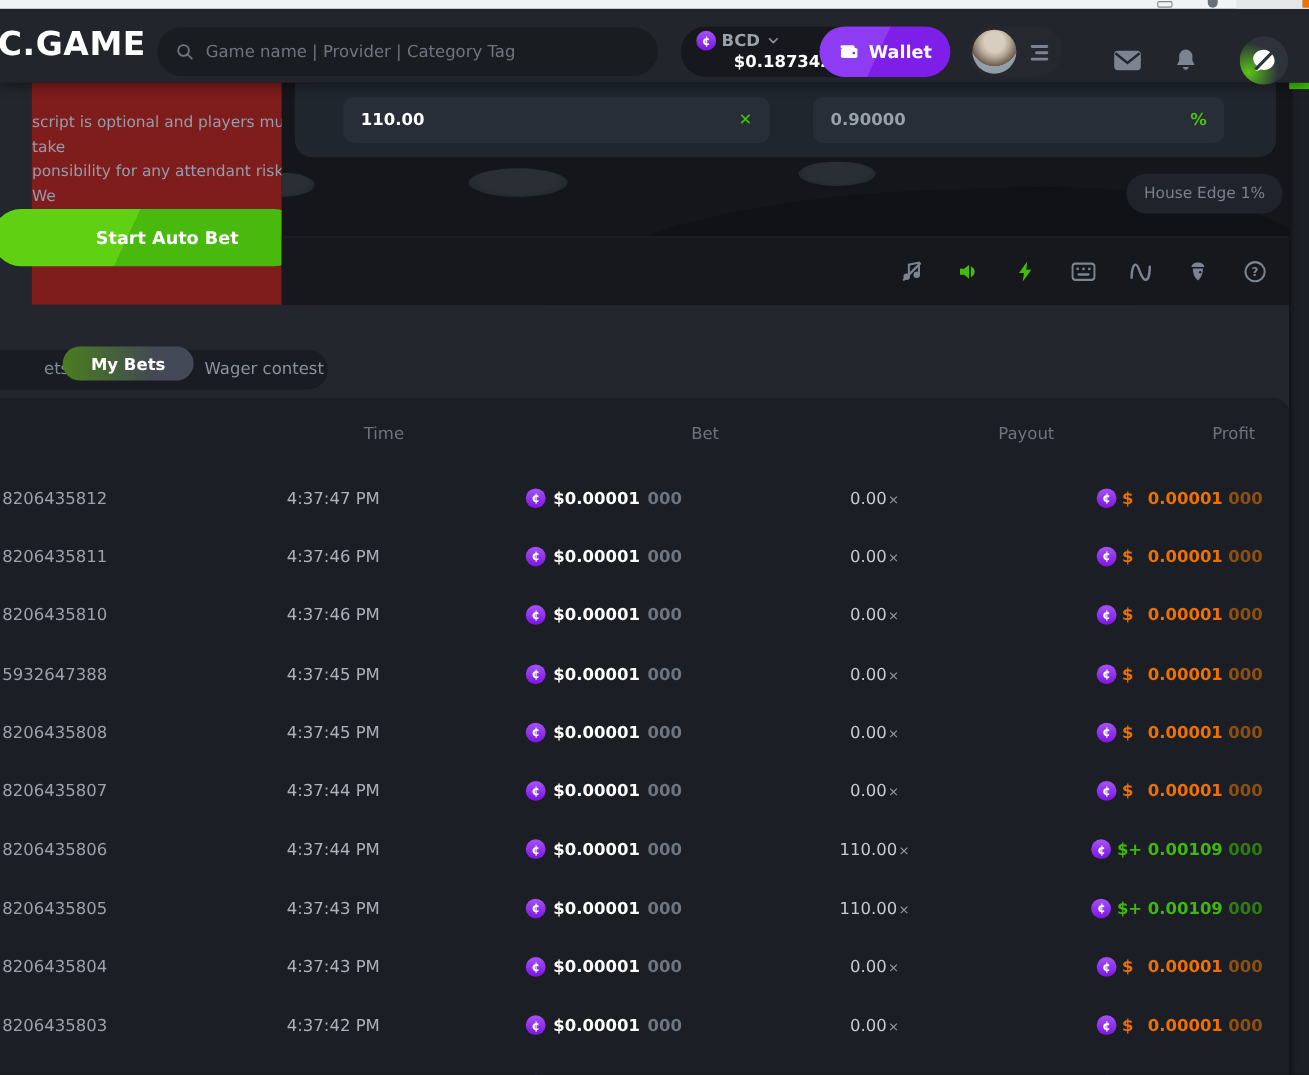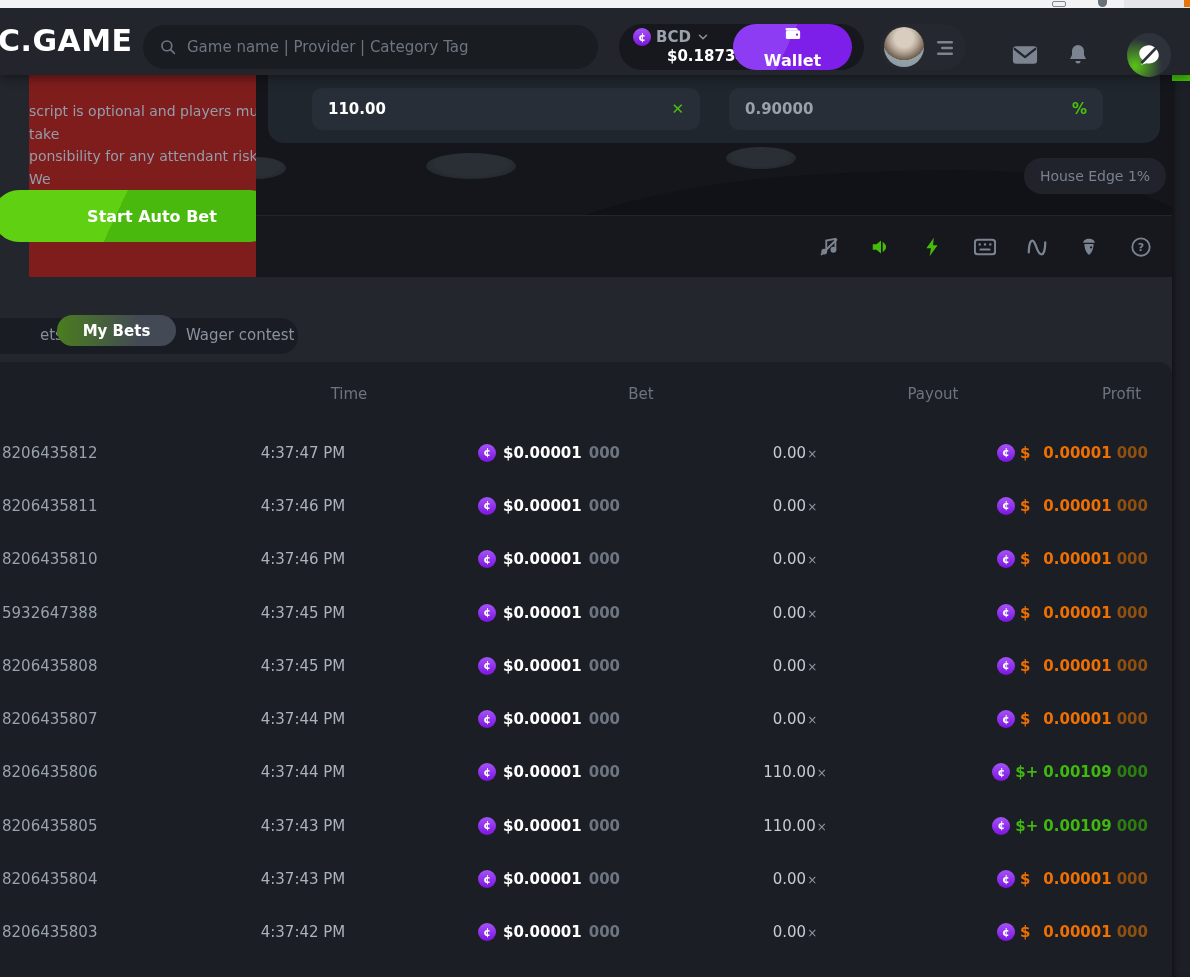--- a/index.html
+++ b/index.html
@@ -29,24 +29,24 @@
 
   .cur-wallet-pill { position:absolute; left:619px; top:16px; width:245px; height:46px; background:#16181d; border-radius:23px; }
   .cur-block { position:absolute; left:14px; top:4px; width:120px; cursor:pointer; }
   .cur-line1 { display:flex; align-items:center; gap:5px; height:18px; }
   .coin { display:inline-flex; align-items:center; justify-content:center; width:18px; height:18px; border-radius:50%;
           background:linear-gradient(180deg,#a553f8 0%,#7d14e2 100%); color:#fff; font-size:11px; font-weight:bold;
           flex:0 0 auto; }
   .cur-code { color:#9aa2ac; font-weight:700; font-size:15px; }
   .cur-balance { margin-top:1px; font-size:15px; font-weight:700; color:#fff; white-space:nowrap;margin-left:34px; }
   .cur-balance .dim { color:#6d7680; }
-  .wallet-btn { position:absolute; right:12px; top:0; width:119px; height:46px; border:none; border-radius:23px;
+  .wallet-btn { position:absolute; right:0; top:0; width:119px; height:46px; border:none; border-radius:23px;
                 background:linear-gradient(115deg,#8d3cf3 0%,#8d3cf3 46%,#7d1fe9 46%,#7d1fe9 100%);
                 color:#fff; font-weight:700; font-size:16px; display:flex; align-items:center; justify-content:center;
-                gap:8px; cursor:pointer; font-family:inherit;flex-direction:column; }
+                gap:8px; cursor:pointer; font-family:inherit; }
 
   .avatar-pill { position:absolute; left:880px; top:16px; width:86px; height:46px; background:#25282e; border-radius:23px; }
   .avatar { position:absolute; left:4px; top:3px; width:40px; height:40px; border-radius:50%;
             background:radial-gradient(circle at 50% 28%, #d8cdbf 0 26%, #b7a898 40%, #6d5c4e 62%, #93a0a8 63%, #8d99a2 100%); }
   .menu-lines { position:absolute; right:12px; top:16px; }
 
   .icon-btn { position:absolute; top:34px; width:30px; height:26px; display:flex; align-items:center; justify-content:center;
               cursor:pointer; transform:translateY(-50%); }
   .mail-btn { left:1010px; top:47px; }
   .bell-btn { left:1063px; top:47px; }
@@ -69,21 +69,21 @@
   .start-btn span { position:relative; left:18px; }
 
   
   .game { position:absolute; left:256px; top:75px; width:916px; height:202px; background:#14161b; overflow:hidden; }
   .inputs-panel { position:absolute; left:12px; top:0; width:892px; height:68px; background:#20262e; border-radius:0 0 16px 16px; }
   .g-input { position:absolute; top:13px; height:42px; background:#272e37; border-radius:10px; display:flex; align-items:center;
              padding:0 16px; }
   .g-input input { flex:1; background:transparent; border:none; outline:none; font-family:inherit; font-size:15px; font-weight:700; }
   .g-input.payout { left:44px; width:388px; }
   .g-input.payout input { color:#fff; }
-  .g-input.chance { left:461px; width:374px; }
+  .g-input.chance { left:471px; width:374px; }
   .g-input.chance input { color:#99a1ab; }
   .suffix-green { color:#4cc20e; font-weight:700; font-size:15px; flex:0 0 auto; cursor:pointer; }
 
   .rock { position:absolute; border-radius:50%; background:radial-gradient(ellipse at 50% 40%, #2a2e35 0 55%, #1c2026 100%); }
   .rock1 { left:170px; top:78px; width:90px; height:26px; }
   .rock2 { left:470px; top:72px; width:70px; height:22px; }
   .rock3 { left:-30px; top:82px; width:60px; height:22px; }
   .rock-big { position:absolute; left:240px; top:98px; width:700px; height:110px; background:#101217;
               border-radius:50% 40% 0 0 / 90% 70% 0 0; transform:rotate(-2deg); }
   .house-edge { position:absolute; left:768px; top:83px; width:142px; height:36px; border-radius:18px;

